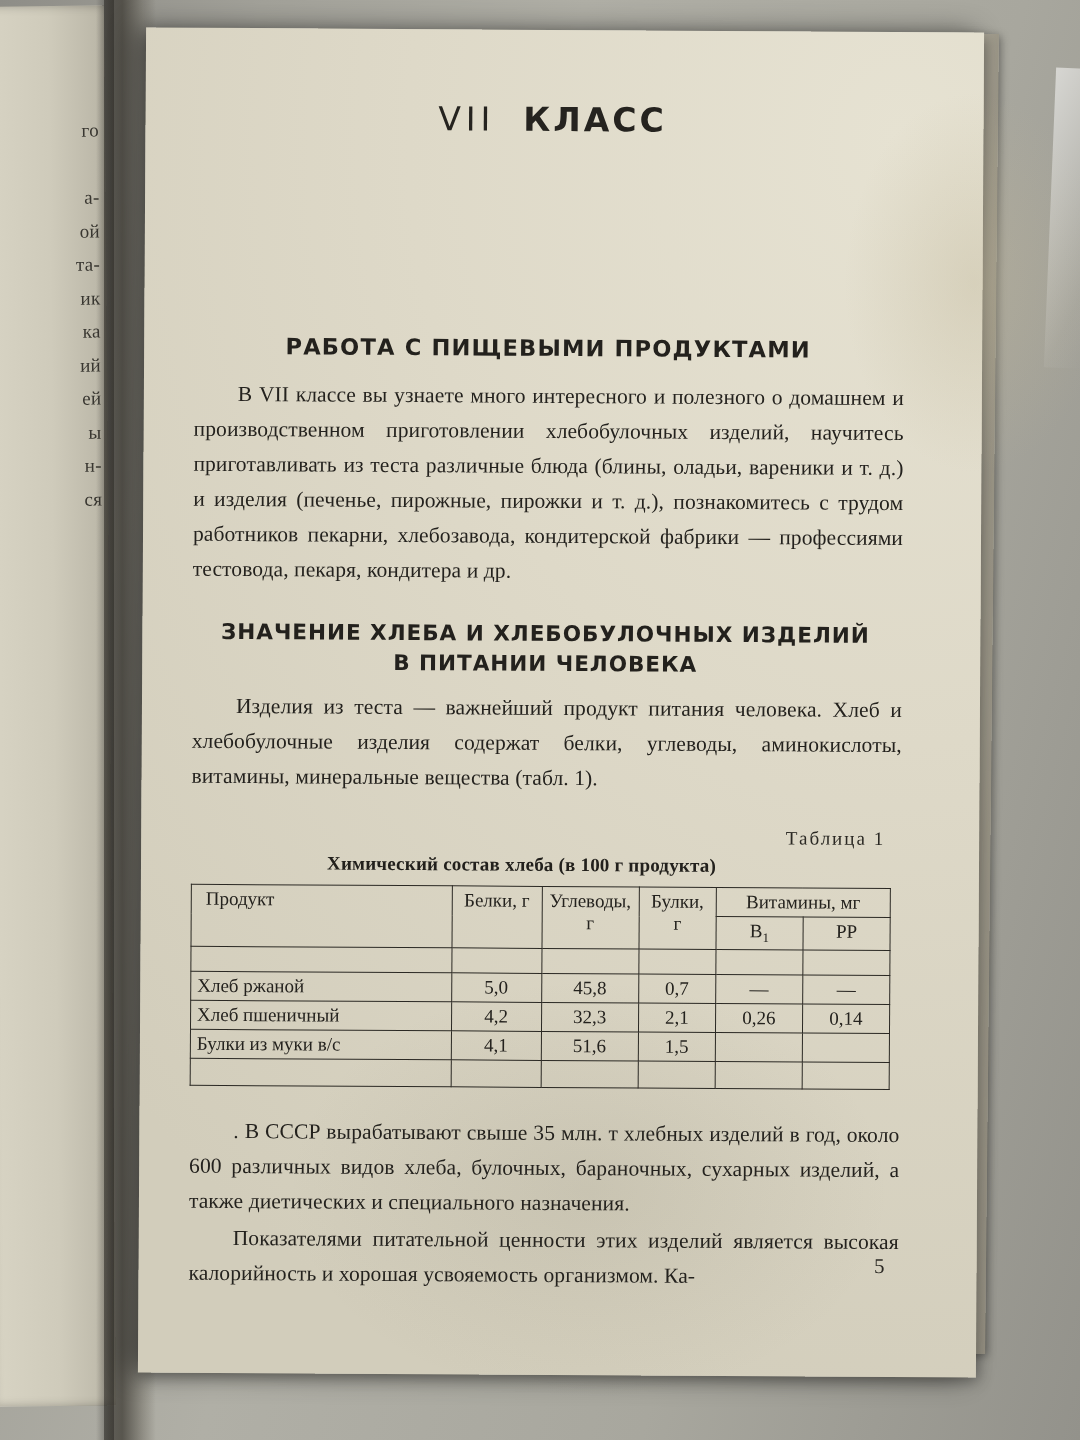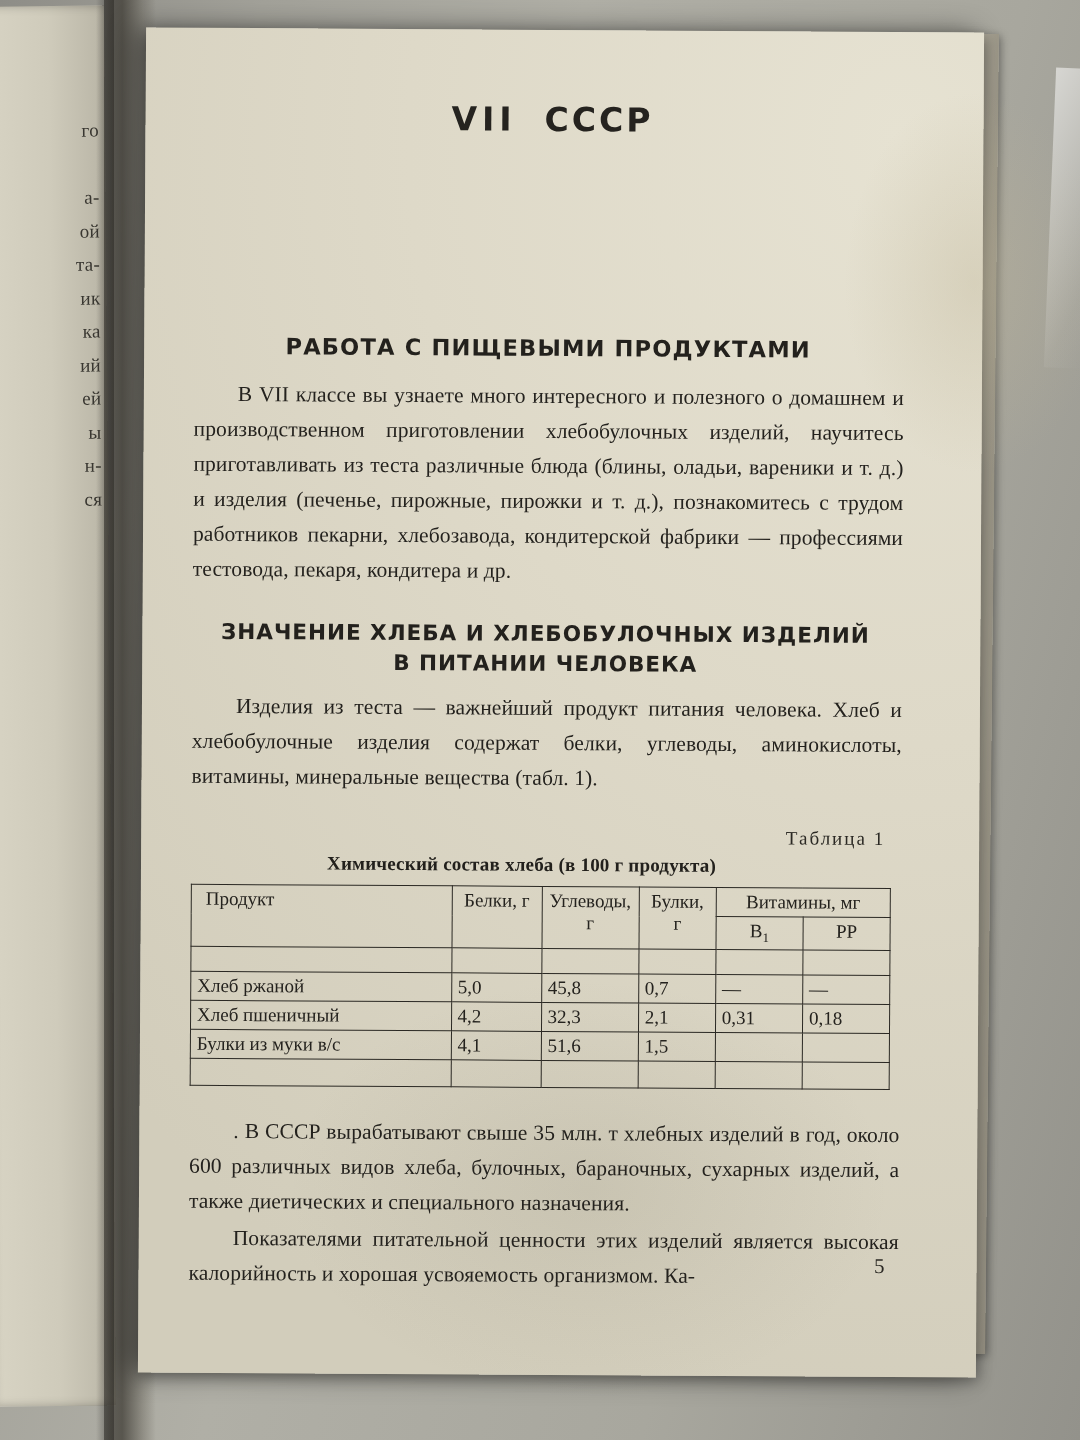--- a/index.html
+++ b/index.html
@@ -122,21 +122,21 @@
 
   .chapter-title {
     text-align: center;
     font-family: "DejaVu Sans", sans-serif;
     font-weight: bold;
     font-size: 33px;
     letter-spacing: 3px;
     margin: 0 0 0 18px;
     color: #25231f;
   }
-  .chapter-title .num { letter-spacing: 5px; margin-right: 28px; font-weight: bold;}
+  .chapter-title .num { letter-spacing: 5px; margin-right: 28px; font-weight: normal;}
 
   .section-title {
     text-align: center;
     font-family: "DejaVu Sans", sans-serif;
     font-weight: bold;
     font-size: 22.5px;
     letter-spacing: 1.2px;
     margin: 196px 0 18px 12px;
     color: #23211d;
   }
@@ -185,21 +185,21 @@
     color: #24221e;
   }
   table.chem th, table.chem td {
     border: 1.6px solid #2b2924;
     padding: 3px 6px;
     font-weight: normal;
     vertical-align: top;
   }
   table.chem th.h { text-align: left; padding-left: 14px; height: 44px;}
   table.chem th.c { text-align: center; }
-  td.num, th.c { }
+  td.num, th.c { text-align: center; }
   td.name { text-align: left; padding-left: 10px; }
   .sub { font-size: 13px; vertical-align: sub; }
   .rowspace td { height: 18px; border-left:1.6px solid #2b2924; border-right:1.6px solid #2b2924; border-top: none; border-bottom: none;}
   .lastspace td { height: 20px; }
 
   .page-number {
     position: absolute;
     right: 92px;
     top: 1222px;
     font-size: 21px;
@@ -231,21 +231,21 @@
 
   <div class="page-edge"></div>
 
   <div class="page">
     <div class="stain-a"></div>
     <div class="stain-b"></div>
 
     <div class="content">
 
       <h1 class="chapter-title">
-        <span class="num">VII</span><span>СССР</span>
+        <span class="num">VII</span><span>КЛАСС</span>
       </h1>
 
       <h2 class="section-title">РАБОТА С ПИЩЕВЫМИ ПРОДУКТАМИ</h2>
 
       <p class="body">В VII классе вы узнаете много интересного и полезного о домашнем и производственном приготовлении хлебобулочных изделий, научитесь приготавливать из теста различные блюда (блины, оладьи, вареники и т. д.) и изделия (печенье, пирожные, пирожки и т. д.), познакомитесь с трудом работников пекарни, хлебозавода, кондитерской фабрики — профессиями тестовода, пекаря, кондитера и др.</p>
 
       <h2 class="section-title2">
         <span>ЗНАЧЕНИЕ ХЛЕБА И ХЛЕБОБУЛОЧНЫХ ИЗДЕЛИЙ</span><br>
         <span>В ПИТАНИИ ЧЕЛОВЕКА</span>
       </h2>
@@ -285,22 +285,22 @@
             <td class="num">45,8</td>
             <td class="num">0,7</td>
             <td class="num">—</td>
             <td class="num">—</td>
           </tr>
           <tr>
             <td class="name">Хлеб пшеничный</td>
             <td class="num">4,2</td>
             <td class="num">32,3</td>
             <td class="num">2,1</td>
-            <td class="num">0,31</td>
-            <td class="num">0,18</td>
+            <td class="num">0,26</td>
+            <td class="num">0,14</td>
           </tr>
           <tr>
             <td class="name">Булки из муки в/с</td>
             <td class="num">4,1</td>
             <td class="num">51,6</td>
             <td class="num">1,5</td>
             <td class="num"></td>
             <td class="num"></td>
           </tr>
           <tr class="rowspace lastspace">

